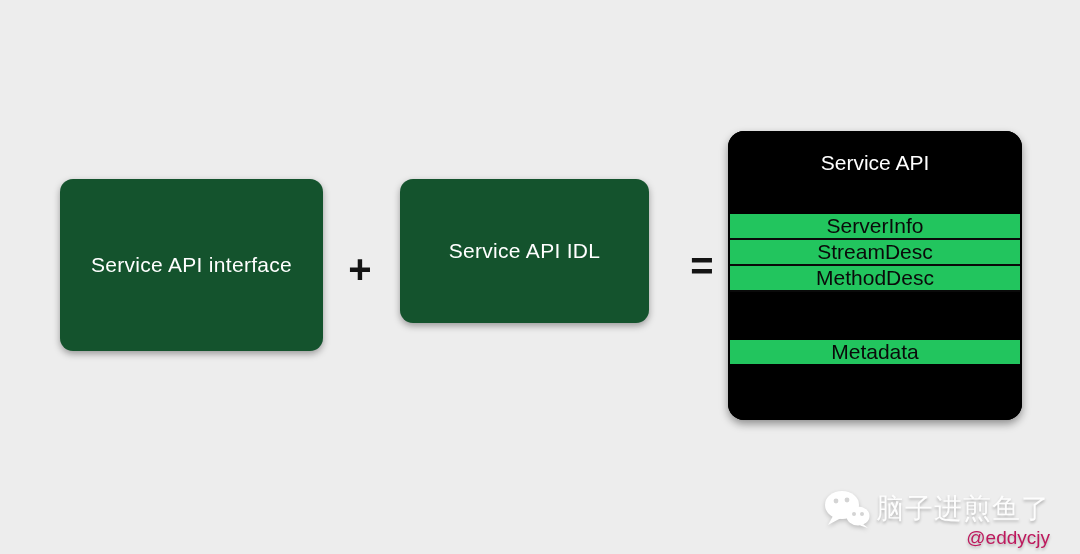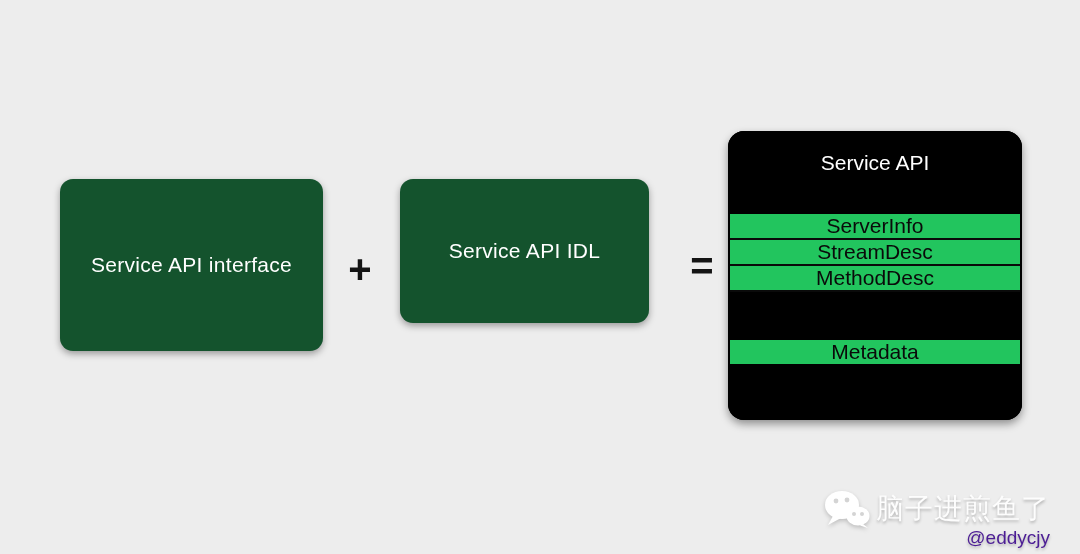--- a/index.html
+++ b/index.html
@@ -105,21 +105,21 @@
     filter: drop-shadow(0 2px 2px rgba(0,0,0,0.2));
   }
   .wm-name {
     color: #fdfdfd;
     font-size: 28px;
     letter-spacing: 1px;
     text-shadow: 0 2px 3px rgba(0,0,0,0.25);
     line-height: 36px;
   }
   .wm-handle {
-    color: #4c1d95;
+    color: #be185d;
     font-size: 19px;
     text-shadow: 0 2px 3px rgba(0,0,0,0.25);
     line-height: 24px;
     margin-top: -2px;
     text-align: right;
   }
 </style>
 </head>
 <body>
 

